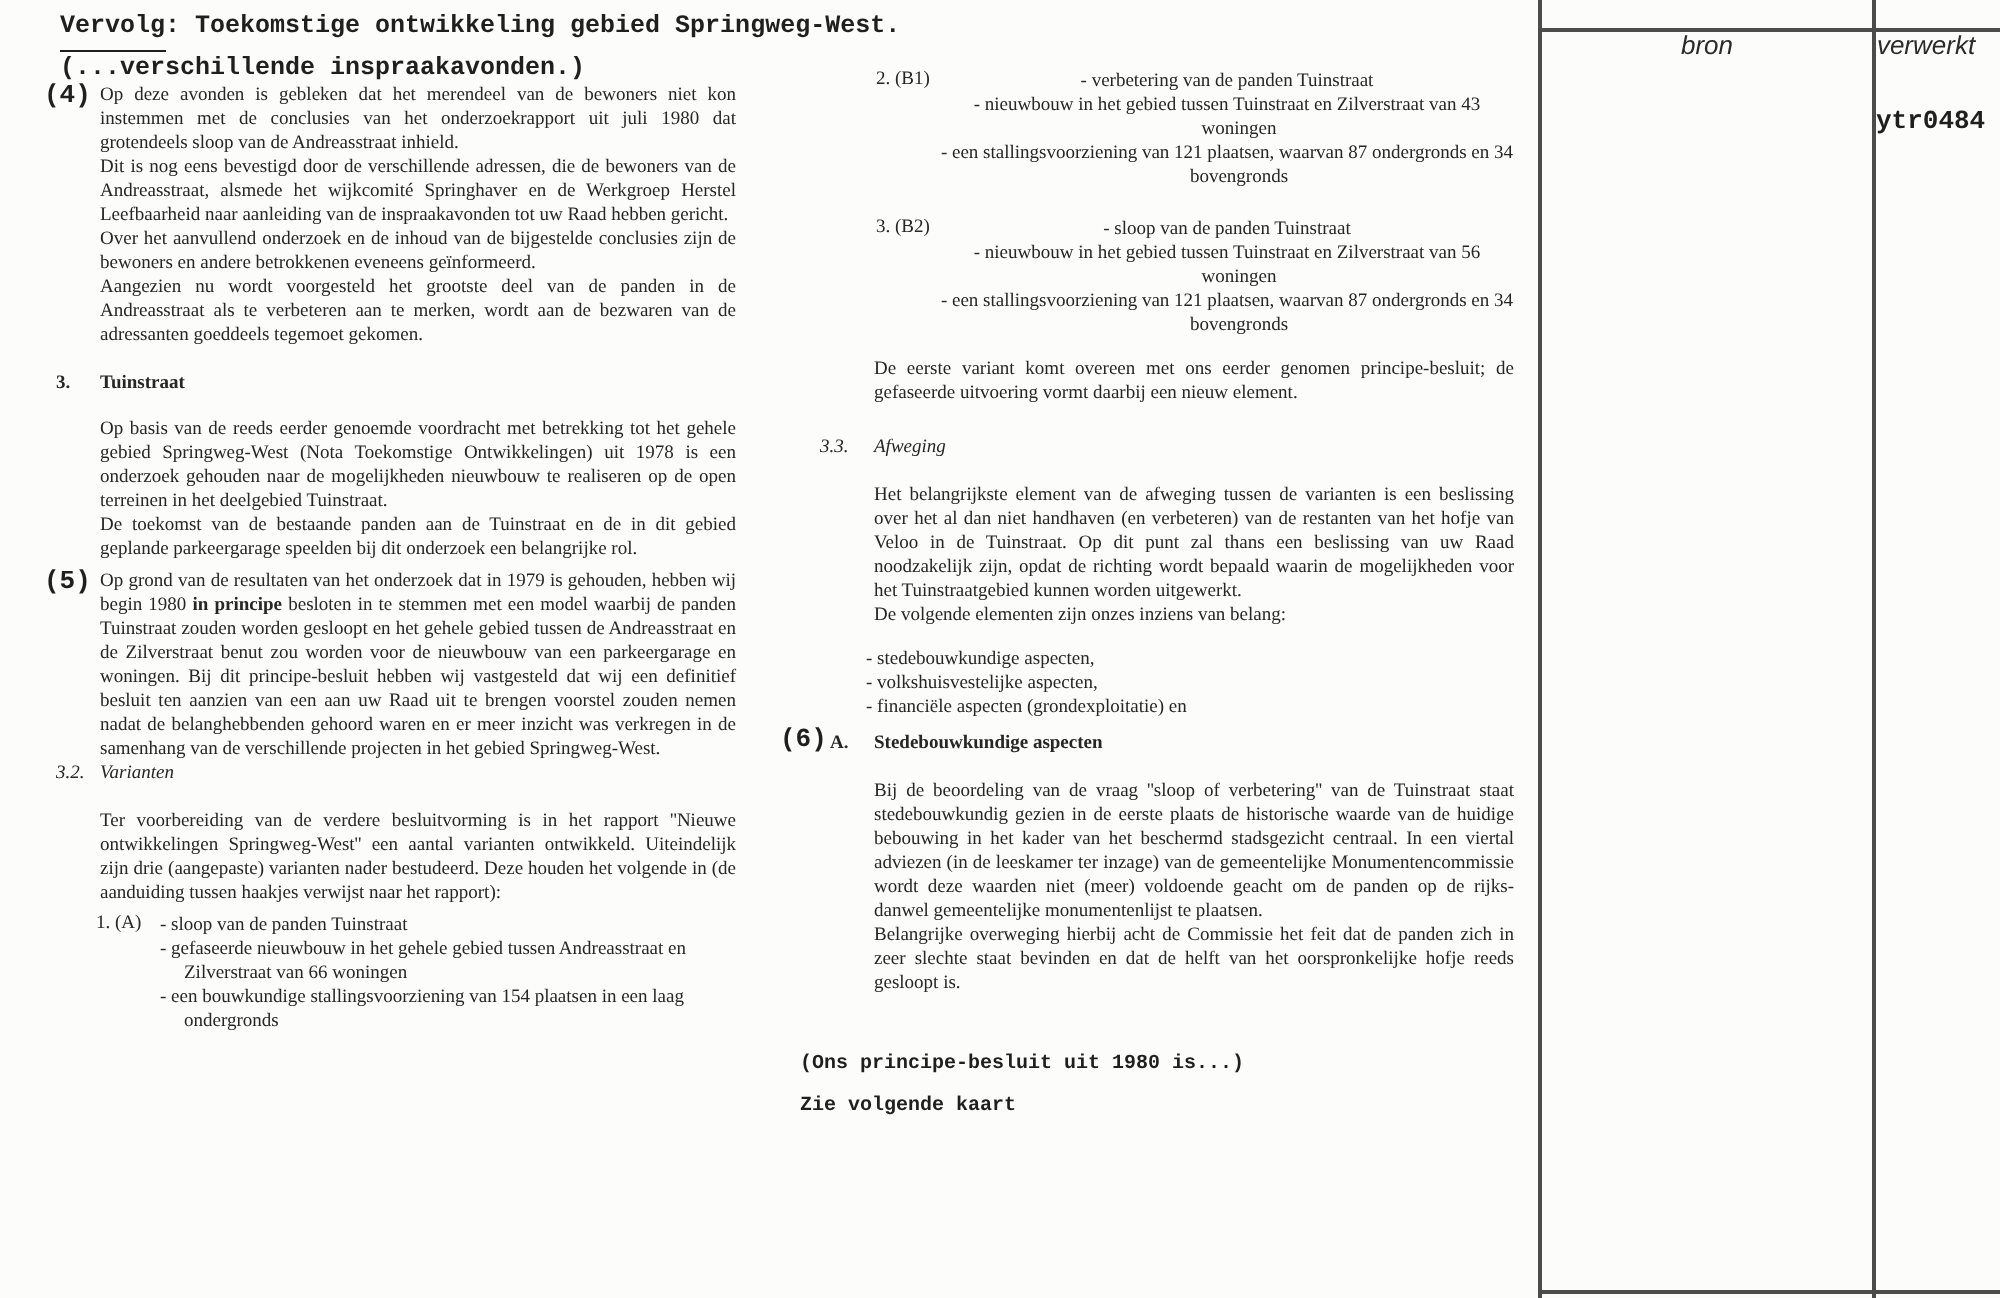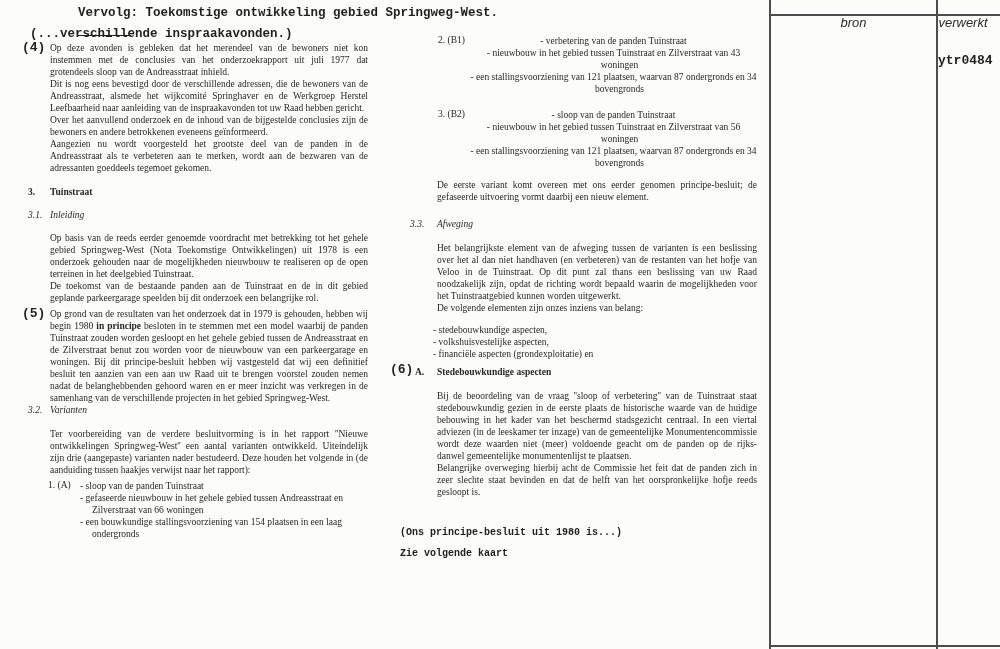--- a/index.html
+++ b/index.html
@@ -2,21 +2,21 @@
 <html><head>
 <meta charset="utf-8">
 <style>
   html,body{margin:0;padding:0;}
   .page{position:relative;width:1000px;height:649px;background:#fcfcfa;overflow:hidden;
         font-family:"Liberation Serif",serif;color:#262626;}
   
   .mono{font-family:"Liberation Mono","DejaVu Sans Mono",monospace;font-weight:600;color:#1f1f1f;}
   
   .title-block{position:absolute;left:30px;top:3px;font-size:12.5px;line-height:21px;}
-  .title-block .u{border-bottom:1.5px solid #1f1f1f;padding-bottom:15px;margin-left:48px;}
+  .title-block .u{border-bottom:1.5px solid #1f1f1f;padding-bottom:5px;}
   
   p{margin:0;font-size:9.5px;line-height:12px;text-align:justify;}
   .rel{position:relative;}
   .indent{padding-left:28px;}
   .marker{position:absolute;left:0;top:-2px;font-size:13px;}
   .col-left{position:absolute;left:22px;top:42px;width:346px;}
   .col-right{position:absolute;left:385px;top:35px;width:372px;}
   
   .h-num{position:absolute;left:6px;top:0;font-size:9.5px;}
   .bold{font-weight:bold;}
@@ -56,36 +56,32 @@
   <div class="title-block mono">
     <div><span class="u">Vervolg</span><span>: Toekomstige ontwikkeling gebied Springweg-West.</span></div>
     <div>(...verschillende inspraakavonden.)</div>
   </div>
 
   <div class="col-left">
 
     <div class="rel">
       <span class="marker mono">(4)</span>
       <div class="indent">
-        <p>Op deze avonden is gebleken dat het merendeel van de bewoners niet kon instemmen met de conclusies van het onderzoekrapport uit juli 1977 dat grotendeels sloop van de Andreasstraat inhield.</p>
+        <p>Op deze avonden is gebleken dat het merendeel van de bewoners niet kon instemmen met de conclusies van het onderzoekrapport uit juli 1980 dat grotendeels sloop van de Andreasstraat inhield.</p>
         <p>Dit is nog eens bevestigd door de verschillende adressen, die de bewoners van de Andreasstraat, alsmede het wijkcomité Springhaver en de Werkgroep Herstel Leefbaarheid naar aanleiding van de inspraakavonden tot uw Raad hebben gericht.</p>
         <p>Over het aanvullend onderzoek en de inhoud van de bijgestelde conclusies zijn de bewoners en andere betrokkenen eveneens geïnformeerd.</p>
         <p>Aangezien nu wordt voorgesteld het grootste deel van de panden in de Andreasstraat als te verbeteren aan te merken, wordt aan de bezwaren van de adressanten goeddeels tegemoet gekomen.</p>
       </div>
     </div>
 
     <div class="rel h mt12">
       <span class="h-num bold">3.</span>
       <div class="indent bold">Tuinstraat</div>
     </div>
 
-    <div class="rel h mt11">
-      <span class="h-num ital">3.1.</span>
-      <div class="indent ital">Inleiding</div>
-    </div>
 
     <div class="rel mt11">
       <div class="indent">
         <p>Op basis van de reeds eerder genoemde voordracht met betrekking tot het gehele gebied Springweg-West (Nota Toekomstige Ontwikkelingen) uit 1978 is een onderzoek gehouden naar de mogelijkheden nieuwbouw te realiseren op de open terreinen in het deelgebied Tuinstraat.</p>
         <p>De toekomst van de bestaande panden aan de Tuinstraat en de in dit gebied geplande parkeergarage speelden bij dit onderzoek een belangrijke rol.</p>
       </div>
     </div>
 
     <div class="rel mt4">
       <span class="marker mono">(5)</span>

